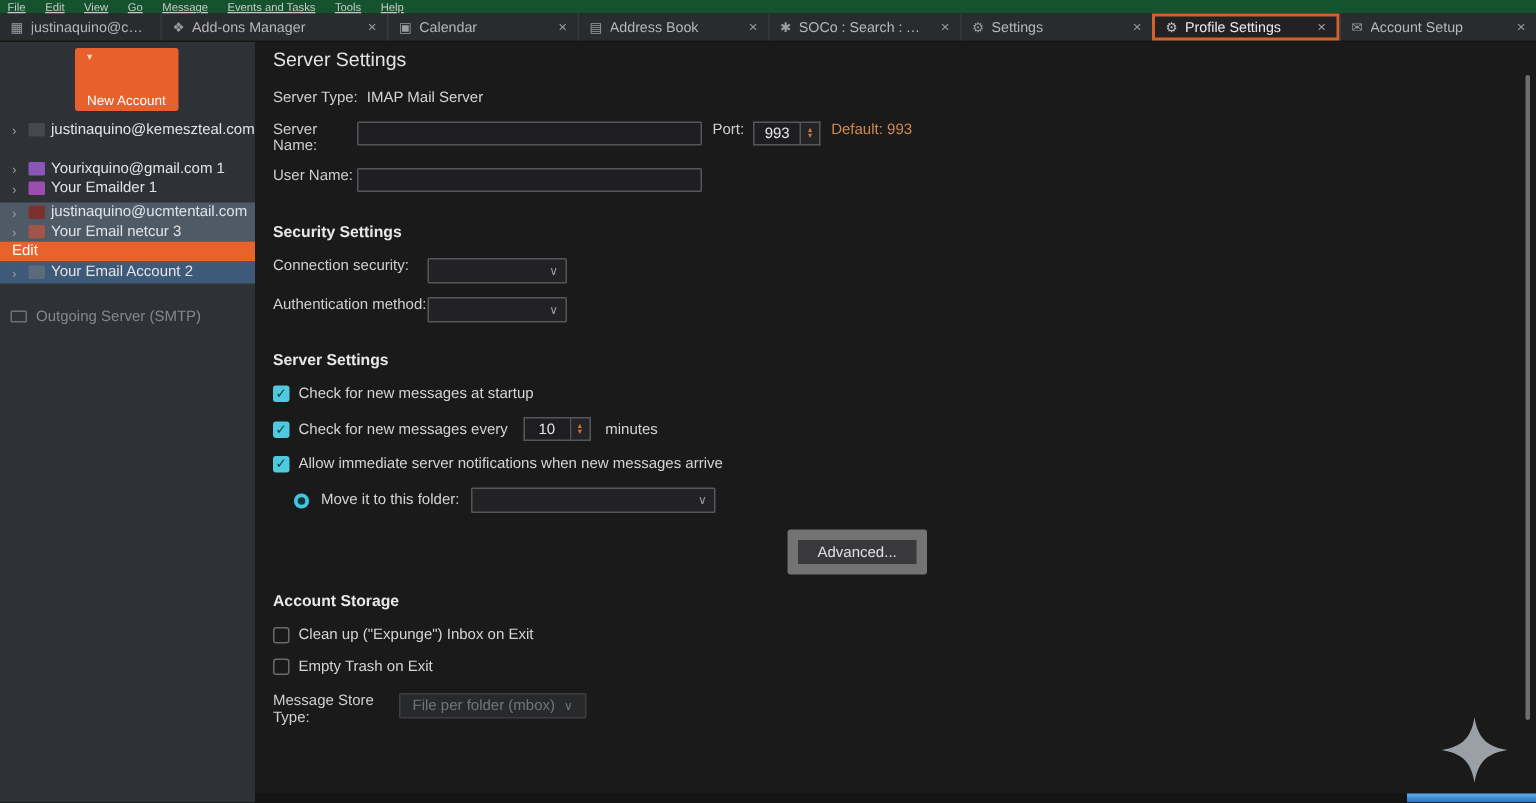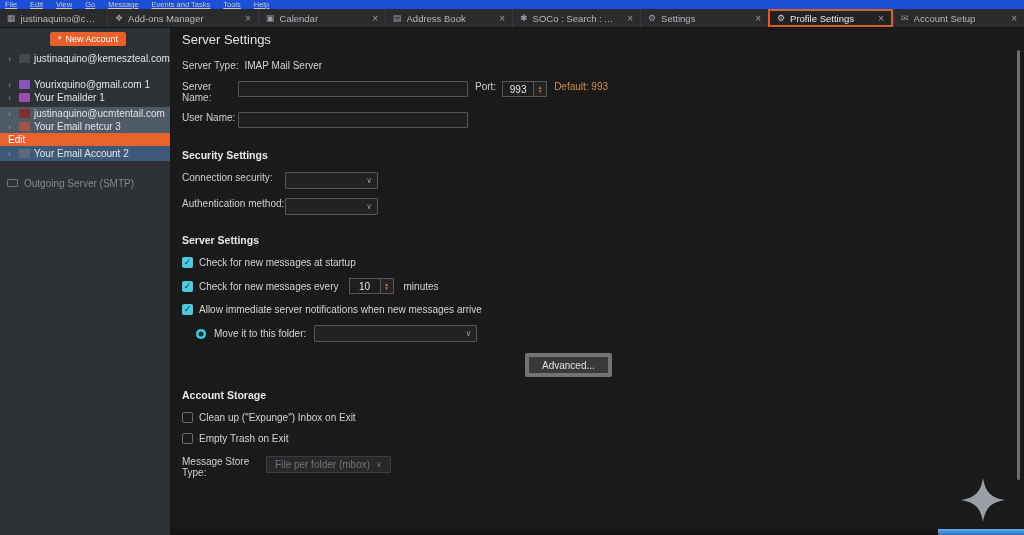--- a/index.html
+++ b/index.html
@@ -2,21 +2,21 @@
 <html><head>
 <meta charset="utf-8">
 <style>
   * { margin:0; padding:0; box-sizing:border-box; }
   html,body { width:1024px; height:535px; background:#101010; overflow:hidden;
               font-family:"Liberation Sans", sans-serif; }
   #app { position:relative; width:1024px; height:535px; background:#1a1a1b; }
 
   
   .menubar { position:absolute; left:0; top:0; width:1024px; height:9px;
-             background:#1d4ed8; display:flex; gap:13px;
+             background:#14532d; display:flex; gap:13px;
              padding-left:5px; font-size:7.5px; color:#c9c9cb; }
   .menubar .mitem { text-decoration:underline; text-decoration-thickness:0.5px; cursor:default; white-space:nowrap; }
 
   
   .tabbar { position:absolute; left:0; top:9px; width:1024px; height:19px;
             background:#2a2b2d; display:flex; border-bottom:1px solid #161617; }
   .tab { display:flex; align-items:center; gap:5px; padding:0 7px; height:100%;
          border-left:1px solid #39393c; font-size:9.5px; color:#b6b7ba;
          white-space:nowrap; overflow:hidden; }
   .tab:first-child { border-left:none; }
@@ -27,21 +27,21 @@
   .tab.active .ticon { color:#c4c5c8; }
   .t1{width:107px;} .t2{width:151px;} .t3{width:127px;} .t4{width:127px;}
   .t5{width:128px;} .t6{width:128px;} .t7{width:125px;} .t8{width:131px;}
   .icon-pinwheel { color:#4aa8c0; }
 
   
   .sidebar { position:absolute; left:0; top:28px; width:170px; height:507px;
              background:#2e3135; color:#e2e3e5; font-size:10px; }
   .btn-new-account { margin:4px 0 0 50px; background:#e8602c; color:#fff;
                      font-size:9px; padding:2px 8px; border:none; border-radius:2px;
-                     display:inline-flex; align-items:flex-start; gap:4px; }
+                     display:inline-flex; align-items:flex-start; gap:20px;flex-direction:column; }
   .btn-new-account .chev { font-size:7px; color:#ffd9c4; }
   .srow { display:flex; align-items:center; height:13px; padding-left:8px; gap:4px;
           white-space:nowrap; overflow:hidden; }
   .srow .exp { color:#9b9da1; font-size:9px; width:7px; flex:0 0 auto; }
   .srow .aicon { width:11px; height:9px; border-radius:1px; flex:0 0 auto; }
   .srow.r1 { margin-top:6px; }
   .srow.r2 { margin-top:13px; }
   .hl-slate { background:#4e5a66; }
   .edit-row { background:#e8622c; color:#fff; height:13px; display:flex;
               align-items:center; padding-left:8px; font-size:10px; }
@@ -82,21 +82,21 @@
   .cbrow { display:flex; align-items:center; gap:6px; margin-bottom:10px; }
   .checkbox { width:11px; height:11px; border-radius:2px; background:#4fc9dd;
               display:flex; align-items:center; justify-content:center;
               font-size:9px; color:#143a42; line-height:1; flex:0 0 auto; }
   .checkbox.off { background:transparent; border:1px solid #6a6a6e; color:transparent; }
   .radio { width:10px; height:10px; border-radius:50%; border:1px solid #8a8b8f;
            flex:0 0 auto; }
   .radio.on { border:none; background:#3ec8de; box-shadow: inset 0 0 0 2.5px #3ec8de, inset 0 0 0 5px #17333a; }
   .radiorow { display:flex; align-items:center; gap:8px; margin:0 0 11px 14px; }
   .when-label { margin:14px 0 9px 0; color:#d4d4d6; }
-  .btn { background:#39393b; border:4px solid #737373; color:#e0e0e2; font-size:10px;
+  .btn { background:#39393b; border:7px solid #737373; color:#e0e0e2; font-size:10px;
          padding:2.5px 13px; border-radius:2px; }
   .adv-row { margin:2px 0 6px 343px; }
   .inline-spin { display:flex; align-items:center; margin:0 4px; }
   .ml6{margin-left:6px;}
 
   
   .vscroll { position:absolute; right:4px; top:22px; width:3px; height:430px;
              background:#6e6f72; border-radius:2px; }
   .sparkle { position:absolute; right:18px; bottom:12px; width:46px; height:46px; }
   .bottombar { position:absolute; left:0; bottom:0; width:854px; height:6px; background:#141415; }

